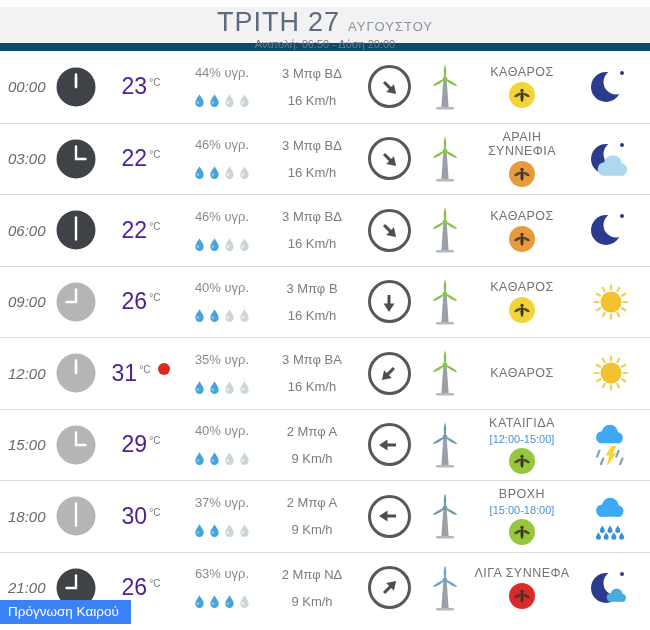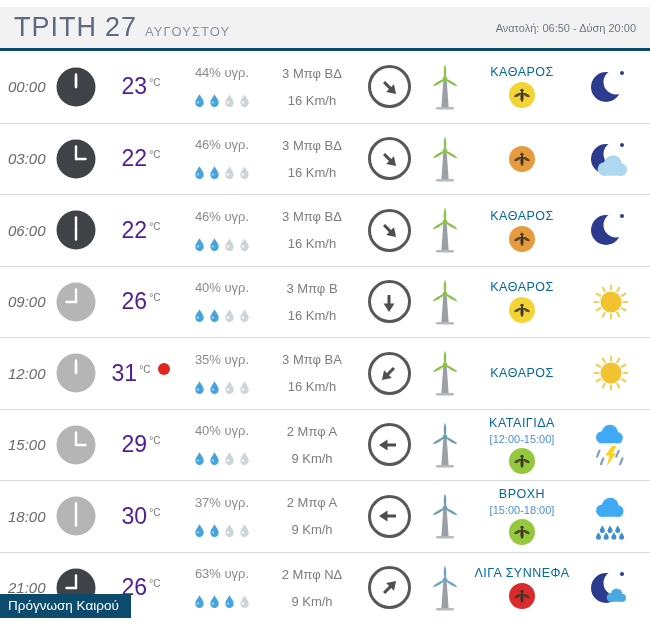--- a/index.html
+++ b/index.html
@@ -1,20 +1,20 @@
 <!DOCTYPE html>
 <html><head>
 <meta charset="utf-8">
 <style>
   html,body{margin:0;padding:0;background:#fff;}
   .page{position:relative;width:650px;height:630px;background:#fff;overflow:hidden;
         font-family:"Liberation Sans", sans-serif;color:#555;}
   
-  .header{margin-top:7px;height:44px;background:#f2f2f2;border-bottom:3px solid #0c4a6e;
-          display:flex;align-items:center;justify-content:space-between;padding:0 14px;box-sizing:border-box;}
+  .header{margin-top:7px;height:44px;background:#f2f2f2;border-bottom:8px solid #0c4a6e;
+          display:flex;align-items:center;justify-content:space-between;padding:0 14px;box-sizing:border-box;flex-direction:column;}
   .title{display:flex;align-items:baseline;gap:8px;}
   .day-name,.day-num{font-size:27px;color:#5c6b80;letter-spacing:1px;}
   .day-num{font-weight:400;}
   .month{font-size:13px;color:#8a93a0;letter-spacing:1px;}
   .suninfo{font-size:11px;color:#6d7883;}
   
   .rows{display:block;}
   .row{display:flex;align-items:center;height:71.5px;box-sizing:border-box;padding-left:8px;}
   .row + .row{border-top:1px solid #d9d9d9;}
   .col{flex:0 0 auto;display:flex;align-items:center;justify-content:center;}
@@ -31,28 +31,28 @@
   .drops svg{width:13px;height:15px;}
   .c-wind{width:96px;flex-direction:column;gap:12px;}
   .wind-line{font-size:13px;color:#7c7c7c;}
   .c-arrow{width:58px;}
   .arrow-circle{width:37px;height:37px;border:3px solid #585858;border-radius:50%;
                 display:flex;align-items:center;justify-content:center;}
   .arrow-circle svg{width:24px;height:24px;display:block;}
   .c-turbine{width:54px;}
   .c-turbine svg{width:42px;height:48px;display:block;}
   .c-cond{flex:1 1 auto;flex-direction:column;gap:3px;min-width:0;}
-  .cond-text{font-size:12.5px;color:#0369a1;letter-spacing:.5px;text-align:center;}
+  .cond-text{font-size:12.5px;color:#737373;letter-spacing:.5px;text-align:center;}
   .cond-range{font-size:11px;color:#4a90d9;}
   .mosq{width:26px;height:26px;border-radius:50%;display:flex;align-items:center;justify-content:center;}
   .mosq svg{width:18px;height:18px;}
   .c-wicon{width:78px;}
   .c-wicon svg{width:50px;height:50px;display:block;}
   
-  .watermark{position:absolute;left:0;bottom:12px;background:#0c4a6e;color:#fff;
+  .watermark{position:absolute;left:0;bottom:6px;background:#3b82f6;color:#fff;
              font-size:13.5px;padding:4px 12px 5px 8px;}
 </style>
 </head>
 <body>
 
 <div class="page">
   <div class="header">
     <div class="title">
       <span class="day-name">ΤΡΙΤΗ</span>
       <span class="day-num">27</span>
@@ -203,20 +203,21 @@
                 <path d="M21,17 C19.2,11 19.4,5 21,1.8 C22.6,5 22.8,11 21,17 Z"></path>
               </g>
               <g transform="rotate(240 21 16)">
                 <path d="M21,17 C19.2,11 19.4,5 21,1.8 C22.6,5 22.8,11 21,17 Z"></path>
               </g>
             </g>
     <circle cx="21" cy="16" r="2.4" fill="#8bc34a"></circle>
           </svg>
         </div>
     <div class="col c-cond">
+      <span class="cond-text">ΑΡΑΙΗ ΣΥΝΝΕΦΙΑ</span>
 
       <span class="mosq" style="background: rgb(232, 155, 60);">
             <svg viewBox="0 0 20 20" fill="#3d3526">
   <ellipse cx="10" cy="12" rx="1.7" ry="5.5"></ellipse>
               <circle cx="10" cy="4.8" r="1.8"></circle>
   <ellipse cx="5.2" cy="10" rx="4.2" ry="1.5" transform="rotate(-28 5.2 10)" opacity=".85"></ellipse>
   <ellipse cx="14.8" cy="10" rx="4.2" ry="1.5" transform="rotate(28 14.8 10)" opacity=".85"></ellipse>
             </svg>
           </span>
     </div>

